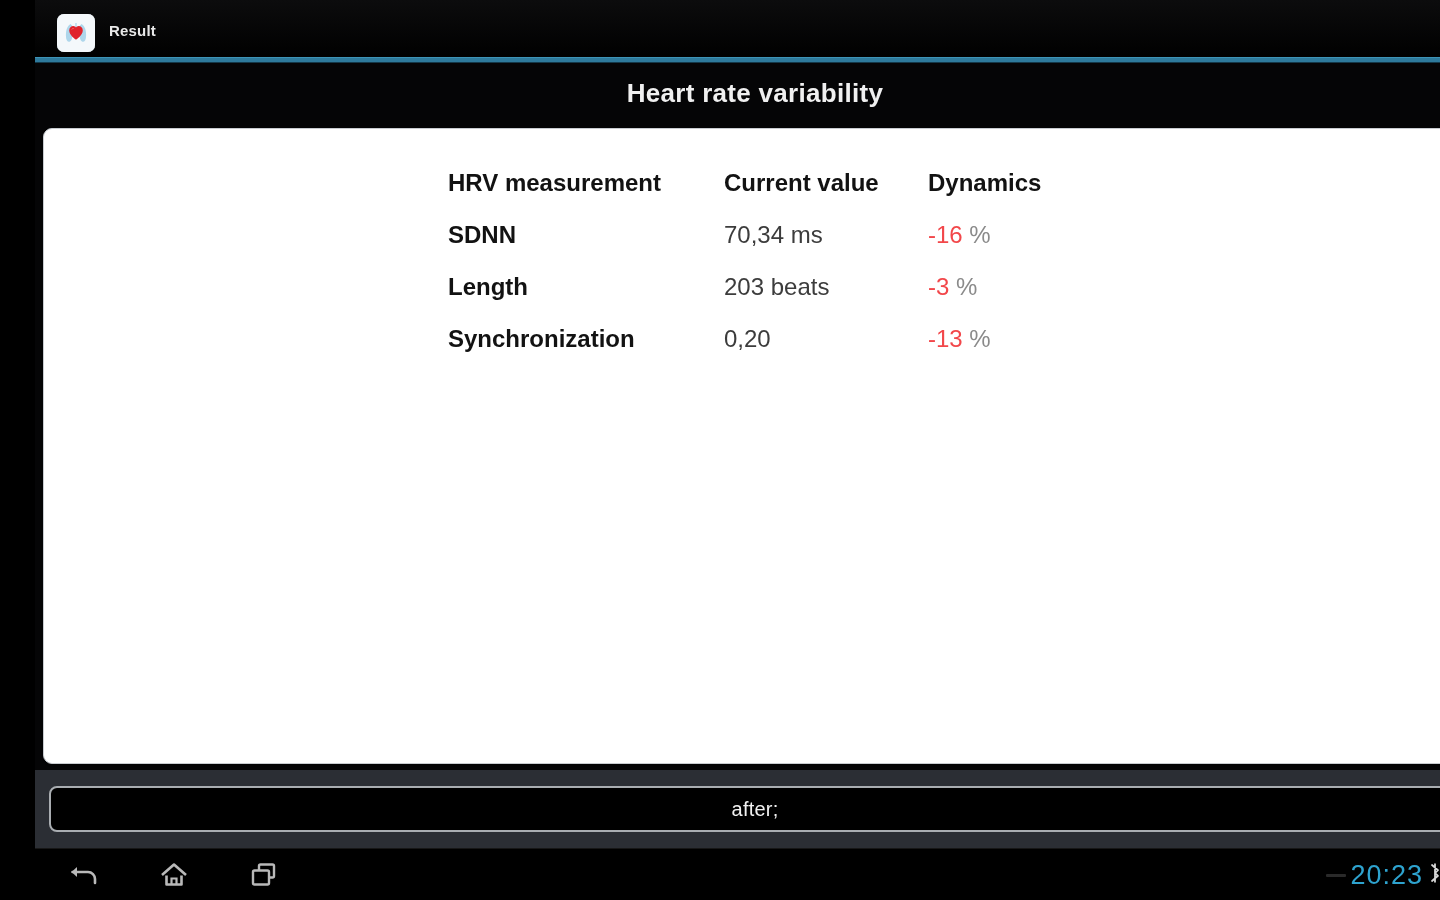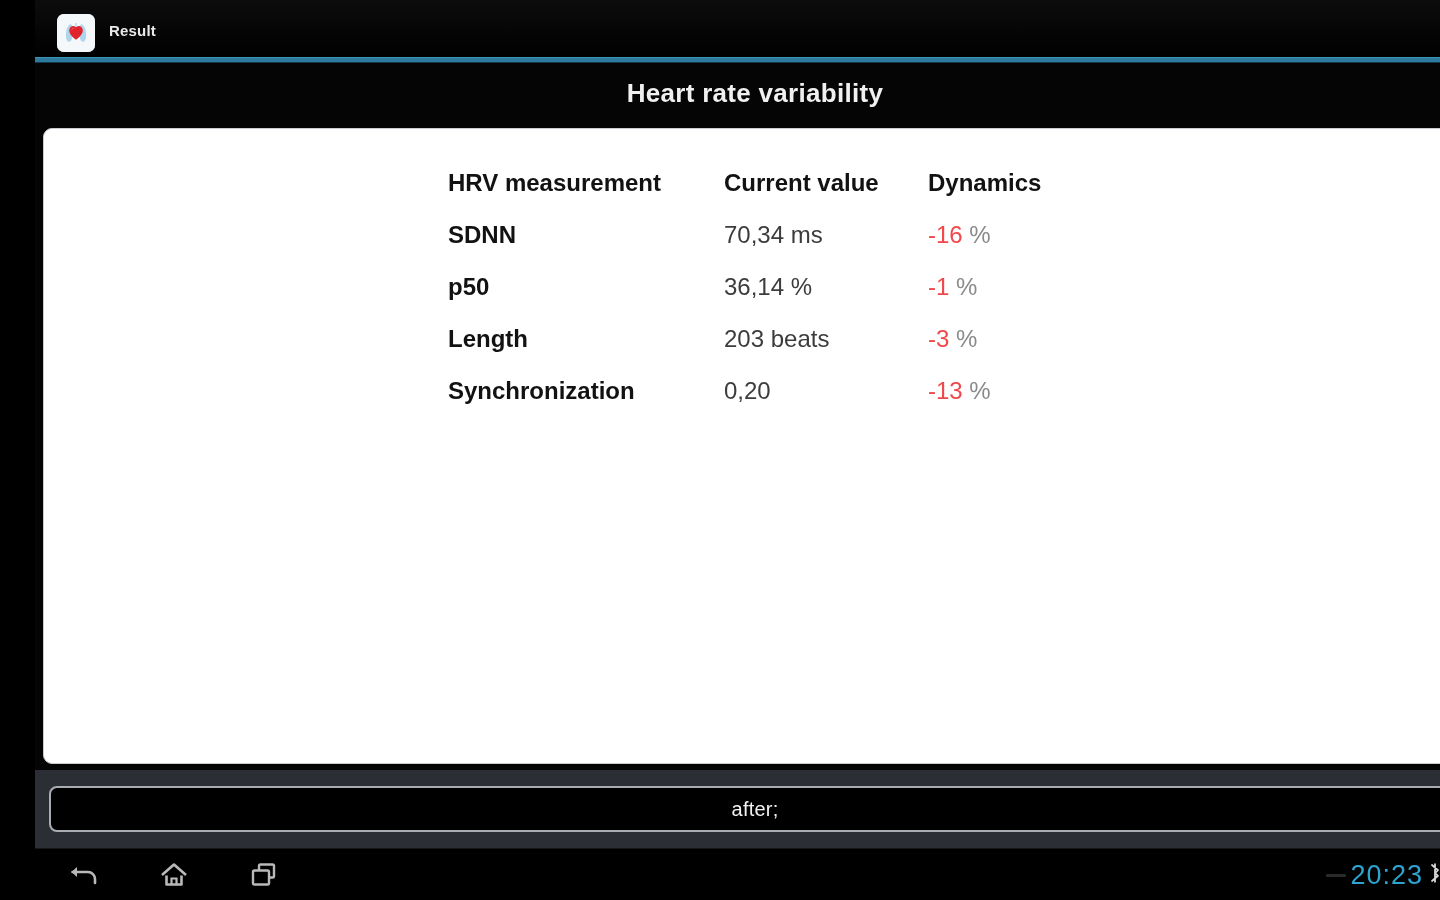--- a/index.html
+++ b/index.html
@@ -160,25 +160,20 @@
             <th class="c-dyn">Dynamics</th>
           </tr>
         </thead>
         <tbody id="hrv-body">
             <tr>
               <td class="t-name">SDNN</td>
               <td class="t-value">70,34 ms</td>
               <td class="t-dyn"><span class="num down">-16</span> <span class="pct">%</span></td>
             </tr>
             <tr>
-              <td class="t-name">p50</td>
-              <td class="t-value">36,14 %</td>
-              <td class="t-dyn"><span class="num down">-1</span> <span class="pct">%</span></td>
-            </tr>
-            <tr>
               <td class="t-name">Length</td>
               <td class="t-value">203 beats</td>
               <td class="t-dyn"><span class="num down">-3</span> <span class="pct">%</span></td>
             </tr>
             <tr>
               <td class="t-name">Synchronization</td>
               <td class="t-value">0,20</td>
               <td class="t-dyn"><span class="num down">-13</span> <span class="pct">%</span></td>
             </tr>
           </tbody>

